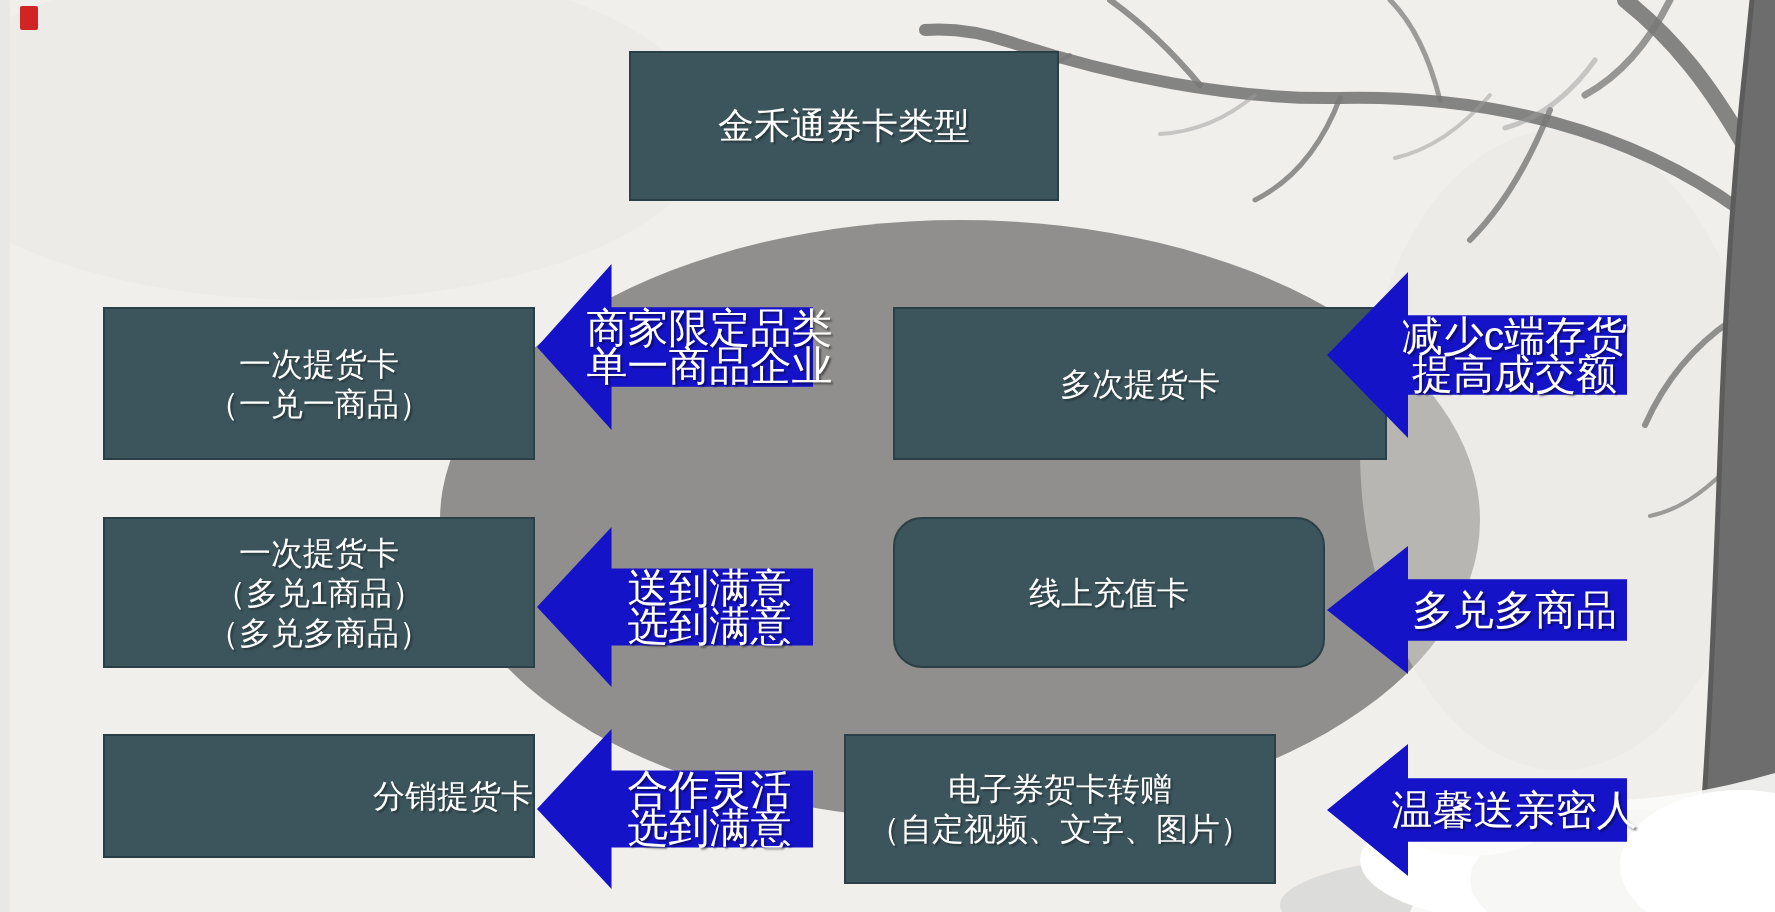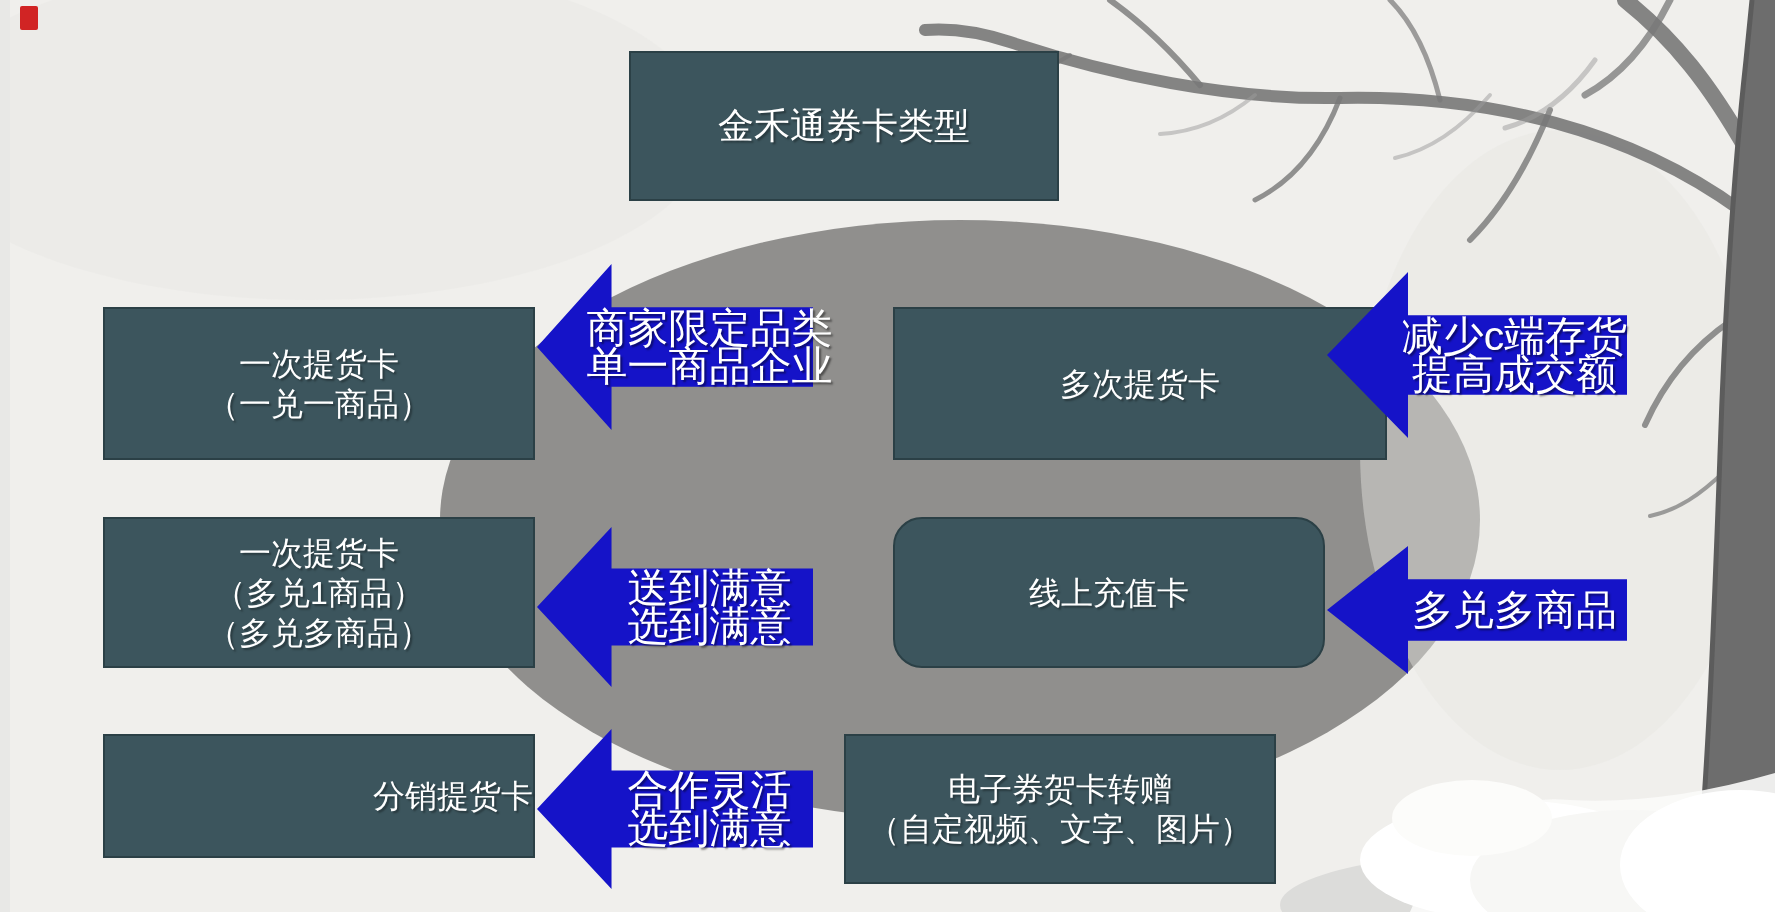--- a/index.html
+++ b/index.html
@@ -136,14 +136,20 @@
       <div class="line">减少c端存货</div>
       <div class="line">提高成交额</div>
     </div>
   </div>
   <div class="arrow" style="left:1317px;top:546px;width:300px;height:128px;">
     <div class="shape"></div>
     <div class="atext">
       <div class="line">多兑多商品</div>
     </div>
   </div>
+  <div class="arrow" style="left:1317px;top:744px;width:300px;height:132px;">
+    <div class="shape"></div>
+    <div class="atext">
+      <div class="line">温馨送亲密人</div>
+    </div>
+  </div>
 
 </div>
 
 </body></html>

